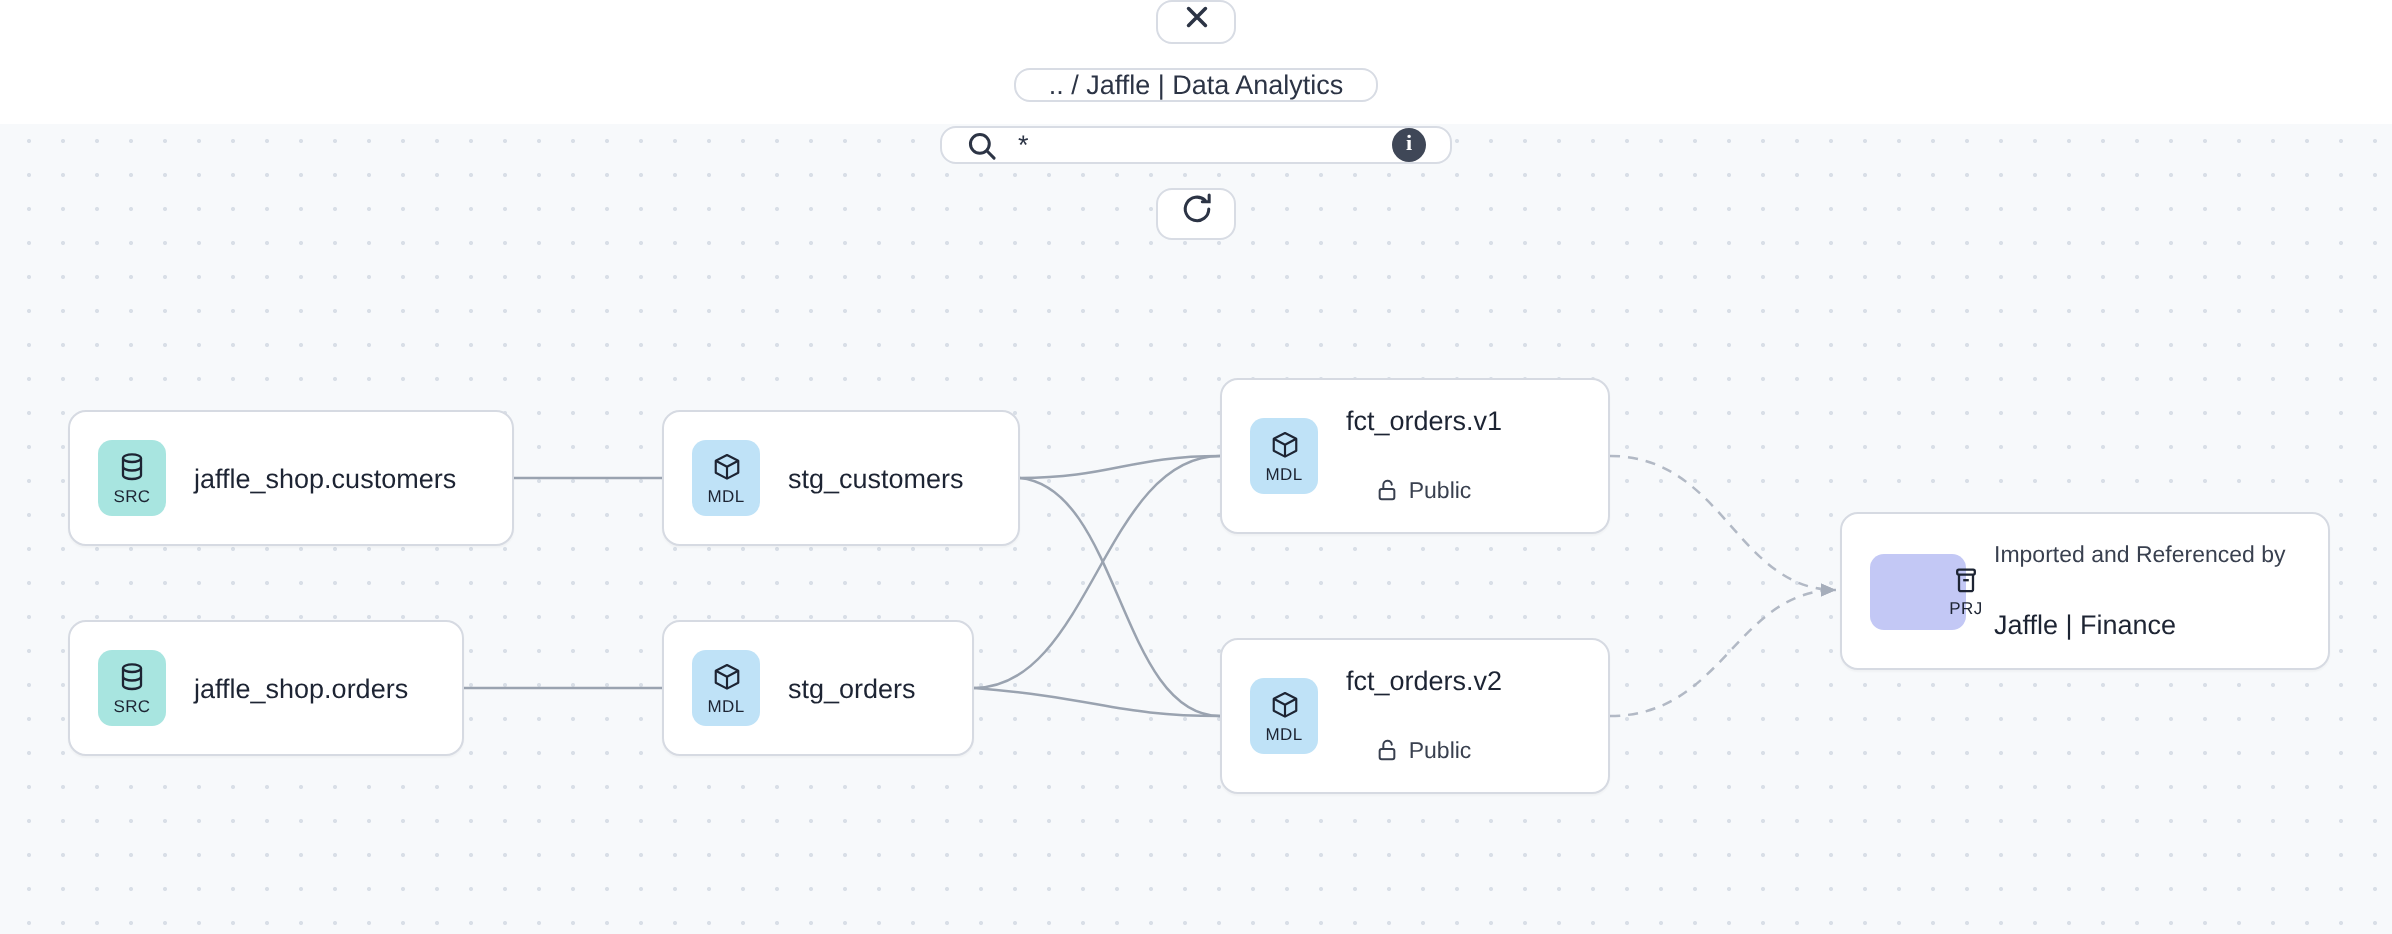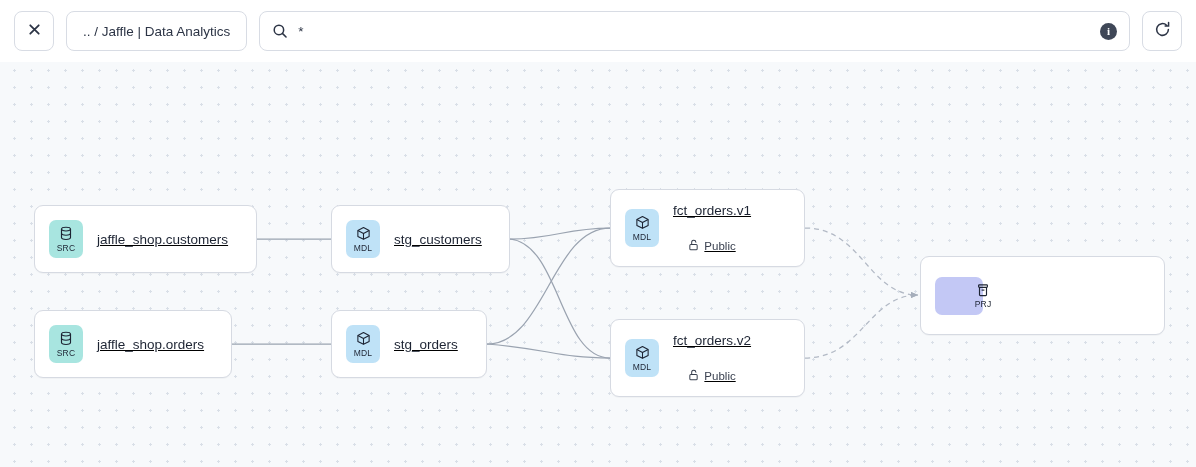--- a/index.html
+++ b/index.html
@@ -23,20 +23,21 @@
     position: absolute;
     left: 0; top: 0;
     width: 1196px;
     height: 62px;
     background: #ffffff;
     z-index: 40;
     display: flex;
     align-items: center;
     padding: 0 14px;
     gap: 12px;
+    flex-direction: column;
   }
 
   .tb-btn {
     height: 40px;
     min-width: 40px;
     border: 1px solid #d8dce4;
     border-radius: 8px;
     background: #ffffff;
     display: flex;
     align-items: center;
@@ -142,21 +143,21 @@
     font-size: 8.5px;
     letter-spacing: 0.2px;
     font-family: "Liberation Sans", sans-serif;
     color: #1d2433;
     margin-top: 1px;
   }
   .badge-src { background: #a8e5e0; text-align: center; }
   .badge-mdl { background: #bfe2f7; }
   .badge-prj { background: #c3c8f5; padding-left: 48px; }
 
-  .node-text { display: flex; flex-direction: column; justify-content: center; gap: 21px; min-width: 0; text-decoration: underline; }
+  .node-text { display: flex; flex-direction: column; justify-content: center; gap: 21px; min-width: 0; }
   .node-title { font-size: 13.5px; color: #1d2433; white-space: nowrap; }
   .node-sub {
     font-size: 11.5px;
     color: #39404f;
     display: flex;
     align-items: center;
     gap: 5px;
     white-space: nowrap;
     justify-content: center;
   }
@@ -348,16 +349,20 @@
       <div class="badge badge-prj">
         <span class="glyph">
           <svg width="14" height="15" viewBox="0 0 14 15" fill="none" stroke="#1d2433" stroke-width="1.15" stroke-linejoin="round">
             <rect x="2.6" y="1.8" width="8.8" height="2.5" rx="0.8"></rect>
             <path d="M3.5 4.3 L3.5 11.7 A0.9 0.9 0 0 0 4.4 12.6 L9.6 12.6 A0.9 0.9 0 0 0 10.5 11.7 L10.5 4.3"></path>
             <path d="M5.6 7.1 L8.4 7.1"></path>
           </svg>
         </span>
         <span class="code">PRJ</span>
       </div>
+      <div class="node-text">
+        <div class="node-kicker">Imported and Referenced by</div>
+        <div class="node-name-lg">Jaffle | Finance</div>
+      </div>
     </div>
 
   </div>
 </div>
 
 </body></html>

